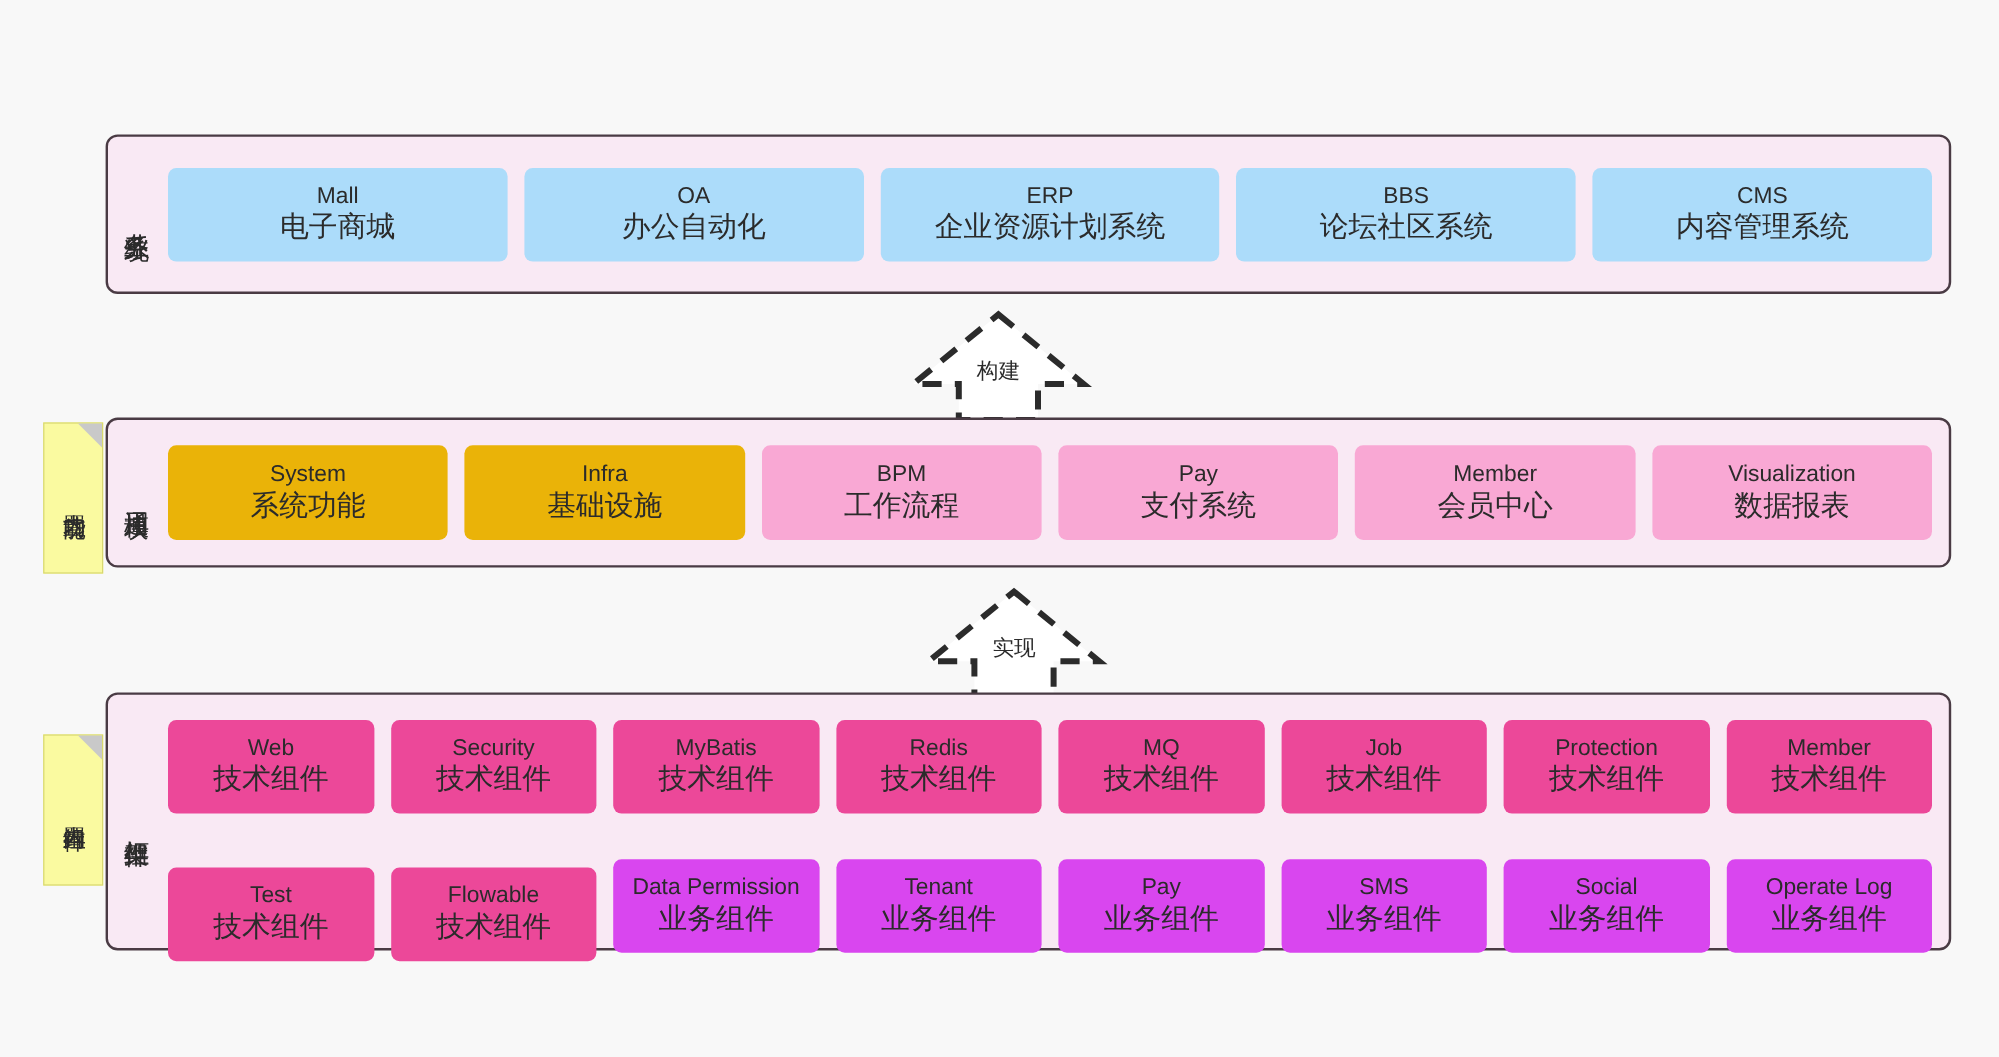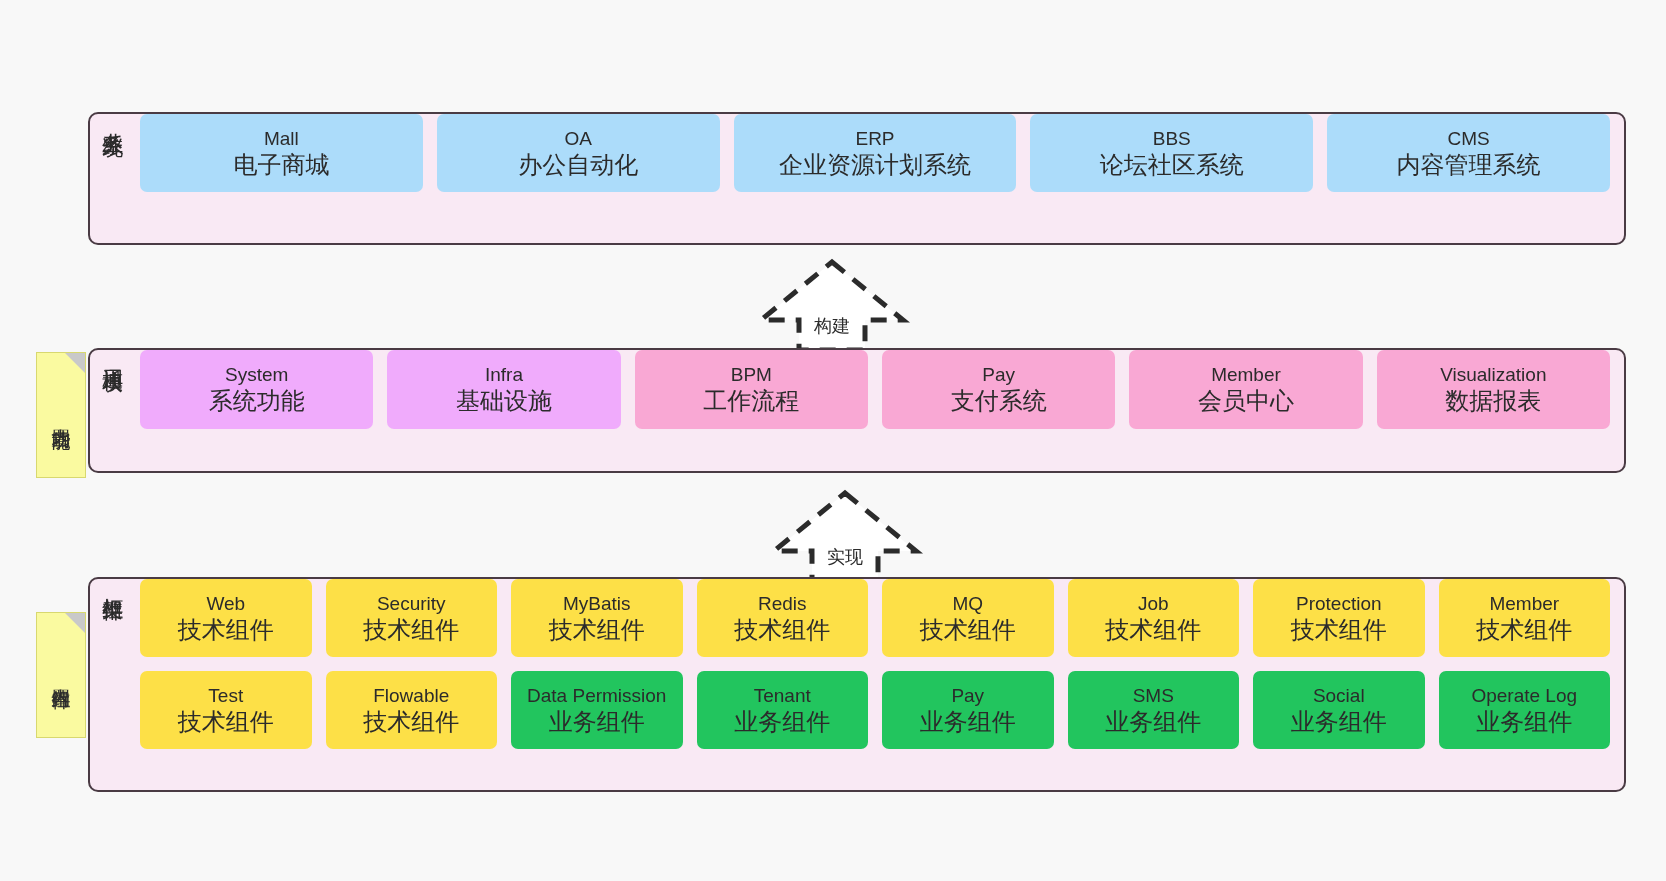--- a/index.html
+++ b/index.html
@@ -23,21 +23,21 @@
   }
 
   
   .band {
     position: absolute;
     box-sizing: border-box;
     background: #f9e9f4;
     border: 2px solid #4a3b44;
     border-radius: 10px;
     display: flex;
-    align-items: flex-start;
+    align-items: center;
   }
 
   .band-label {
     flex: 0 0 auto;
     width: 46px;
     display: flex;
     align-items: center;
     justify-content: center;
     font-size: 21px;
     line-height: 1.12;
@@ -87,24 +87,24 @@
   .node .t1 {
     font-size: 19px;
     color: #2b2b2b;
   }
   .node .t2 {
     font-size: 24px;
     color: #2b2b2b;
   }
 
   .node.blue    { background: #ACDCFA; }
-  .node.red     { background: #f0abfc; }
+  .node.red     { background: #eab308; }
   .node.pink    { background: #f9a8d4; }
-  .node.green   { background: #fde047; }
-  .node.lgreen  { background: #22c55e; }
+  .node.green   { background: #ec4899; margin-top: 31px; }
+  .node.lgreen  { background: #d946ef; margin-top: 24px; }
 
   
   #band-business { left: 88px;  top: 112px; width: 1538px; height: 133px; }
   #band-business .node { height: 78px; }
 
   #band-common   { left: 88px;  top: 348px; width: 1538px; height: 125px; }
   #band-common .node { height: 79px; }
 
   #band-frame    { left: 88px;  top: 577px; width: 1538px; height: 215px; }
   #band-frame .node { height: 78px; }
@@ -147,21 +147,21 @@
   }
   .block-arrow svg {
     position: absolute;
     left: 0; top: 0;
     overflow: visible;
   }
   .arrow-label {
     position: absolute;
     left: 0;
     right: 0;
-    bottom: 12px;
+    bottom: 29px;
     text-align: center;
     font-size: 18px;
     color: #2b2b2b;
     pointer-events: none;
   }
   #arrow-build  { left: 757px; top: 258px; }
   #arrow-impl   { left: 770px; top: 489px; }
 </style>
 </head>
 <body>

